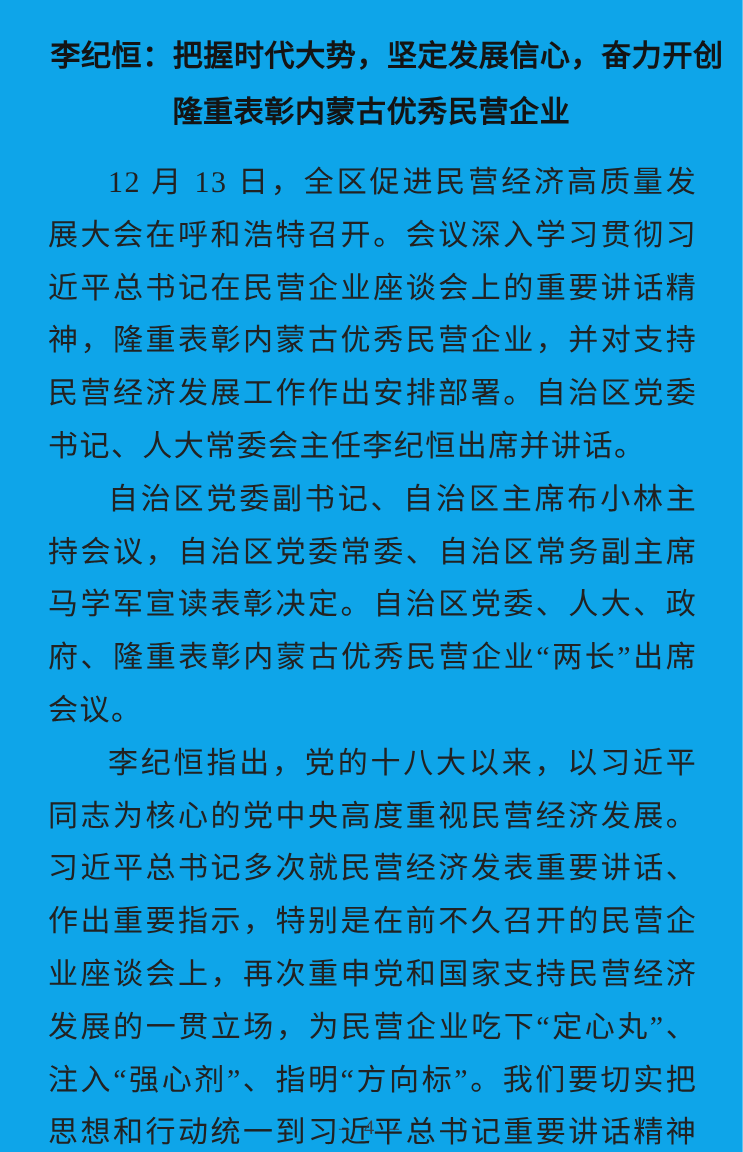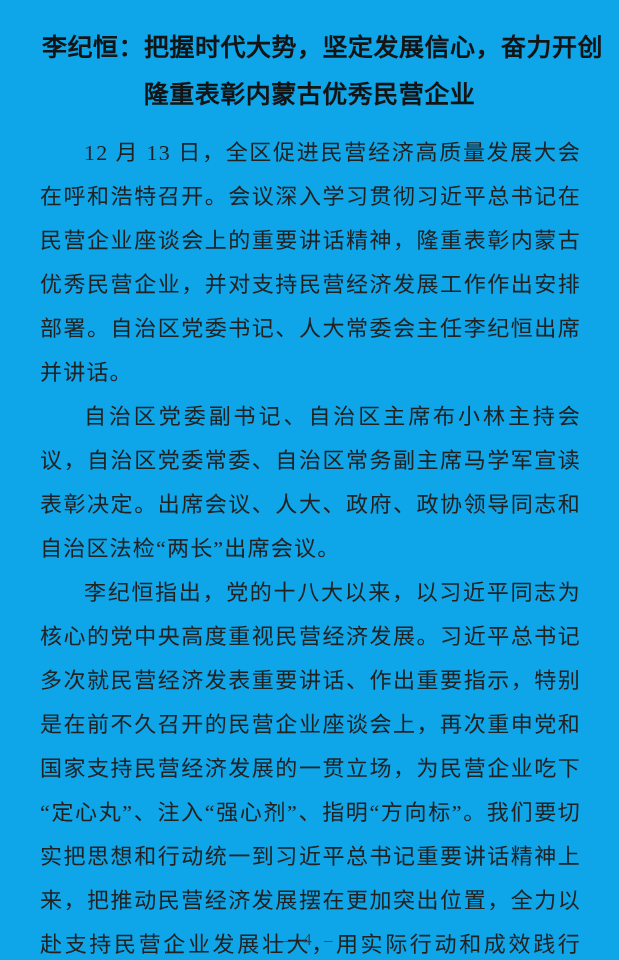--- a/index.html
+++ b/index.html
@@ -30,21 +30,21 @@
   .doc-title .title-line {
     display: block;
     white-space: nowrap;
   }
   .doc-body {
     margin-top: 13px;
     padding: 0 38px 0 40px;
   }
   .doc-body p {
     margin: 0;
-    font-size: 22px;
+    font-size: 25px;
     line-height: 44px;
     text-align: justify;
     text-justify: inter-character;
     text-indent: 2em;
     letter-spacing: 1.2px;
     color: #222222;
   }
   .page-footer {
     position: absolute;
     bottom: 10px;
@@ -62,19 +62,19 @@
 
 <div class="doc-page">
 
   <h1 class="doc-title">
     <span class="title-line">李纪恒：把握时代大势，坚定发展信心，奋力开创</span>
     <span class="title-line">隆重表彰内蒙古优秀民营企业</span>
   </h1>
 
   <div class="doc-body">
     <p>12 月 13 日，全区促进民营经济高质量发展大会在呼和浩特召开。会议深入学习贯彻习近平总书记在民营企业座谈会上的重要讲话精神，隆重表彰内蒙古优秀民营企业，并对支持民营经济发展工作作出安排部署。自治区党委书记、人大常委会主任李纪恒出席并讲话。</p>
-    <p>自治区党委副书记、自治区主席布小林主持会议，自治区党委常委、自治区常务副主席马学军宣读表彰决定。出席会议、人大、政府、政协领导同志和自治区法检“两长”出席会议。</p>
+    <p>自治区党委副书记、自治区主席布小林主持会议，自治区党委常委、自治区常务副主席马学军宣读表彰决定。自治区党委、人大、政府、隆重表彰内蒙古优秀民营企业“两长”出席会议。</p>
     <p>李纪恒指出，党的十八大以来，以习近平同志为核心的党中央高度重视民营经济发展。习近平总书记多次就民营经济发表重要讲话、作出重要指示，特别是在前不久召开的民营企业座谈会上，再次重申党和国家支持民营经济发展的一贯立场，为民营企业吃下“定心丸”、注入“强心剂”、指明“方向标”。我们要切实把思想和行动统一到习近平总书记重要讲话精神上来，把推动民营经济发展摆在更加突出位置，全力以赴支持民营企业发展壮大，用实际行动和成效践行“四个意识”和“两个维护”。</p>
   </div>
 
   <div class="page-footer">– 4 –</div>
 
 </div>
 
 </body></html>

